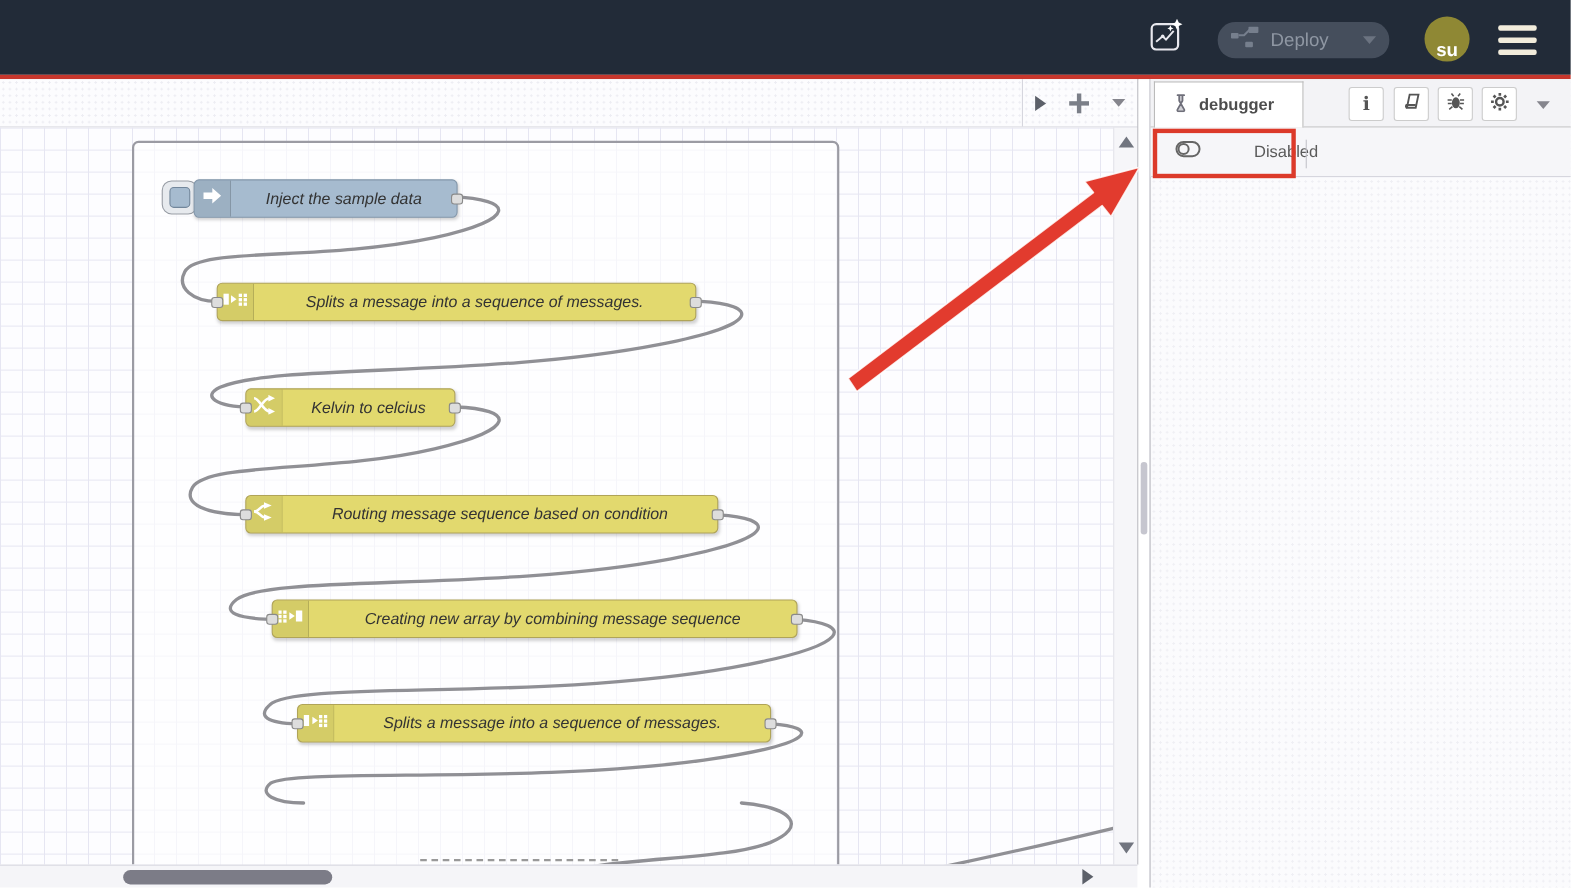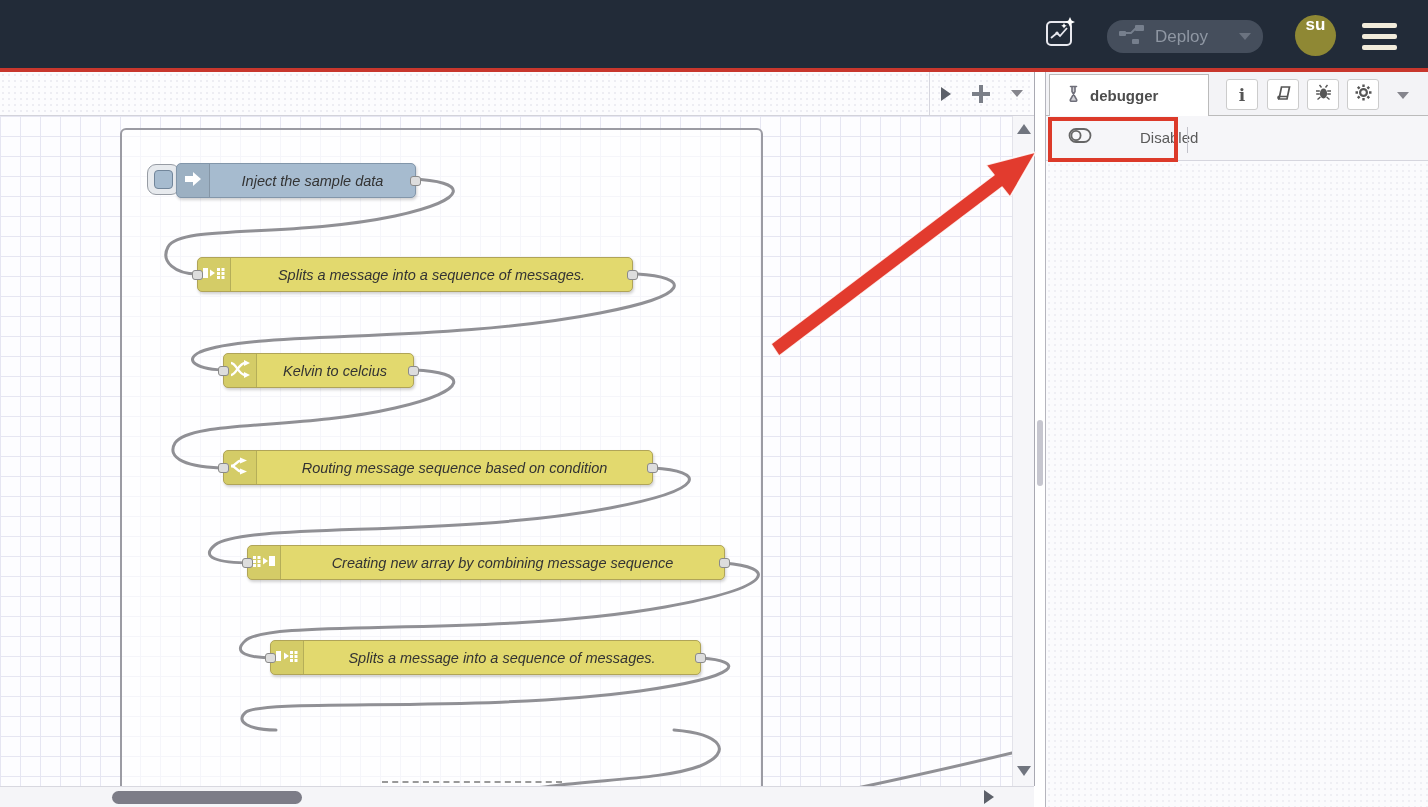--- a/index.html
+++ b/index.html
@@ -8,21 +8,21 @@
   .app { position:relative; width:1428px; height:807px; overflow:hidden; }
 
   
   .header { position:absolute; left:0; top:0; width:1428px; height:68px; background:#222b38; }
   .accent-line { position:absolute; left:0; top:68px; width:1428px; height:4px; background:#c8372d; }
   .ai-btn { position:absolute; left:1041px; top:16px; width:38px; height:38px; display:flex; align-items:center; justify-content:center; cursor:pointer; }
   .deploy-btn { position:absolute; left:1107px; top:20px; width:156px; height:33px; background:#454e5c; display:flex; align-items:center; cursor:default;border-radius:16px; }
   .deploy-btn .dlabel { color:#8f97a3; font-size:17px; margin-left:10px; }
   .deploy-btn .dchev { margin-left:auto; margin-right:12px; width:0; height:0; border-left:6px solid transparent; border-right:6px solid transparent; border-top:7px solid #6b7380; }
   .deploy-icn { margin-left:12px; }
-  .avatar { position:absolute; left:1295px; top:15px; width:41px; height:41px; border-radius:50%; background:#8f8834; color:#fff; font-weight:bold; font-size:17px; display:flex; align-items:flex-start; justify-content:center; cursor:pointer; }
+  .avatar { position:absolute; left:1295px; top:15px; width:41px; height:41px; border-radius:50%; background:#8f8834; color:#fff; font-weight:bold; font-size:17px; display:flex; align-items:flex-end; justify-content:center; cursor:pointer; }
   .hamburger { position:absolute; left:1362px; top:23px; width:35px; height:27px; display:flex; flex-direction:column; justify-content:space-between; cursor:pointer; }
   .hamburger div { height:5px; border-radius:2px; background:#f2ecdb; }
 
   
   .tabstrip { position:absolute; left:0; top:72px; width:1034px; height:44px; background:#fcfcfe;
     background-image:radial-gradient(circle,#ededf3 1px,transparent 1px); background-size:6px 6px;
     border-bottom:1px solid #d2d2da; }
   .tabstrip .controls { position:absolute; right:0; top:0; width:105px; height:100%; border-left:1px solid #d6d6de; display:flex; align-items:center; justify-content:space-around; }
   .tri-right { width:0; height:0; border-top:7px solid transparent; border-bottom:7px solid transparent; border-left:10px solid #5c6069; cursor:pointer; }
   .plus { position:relative; width:18px; height:18px; cursor:pointer; }
@@ -62,21 +62,21 @@
   .vscroll-thin { position:absolute; left:1035px; top:72px; width:10px; height:735px; background:#fff; }
   .vscroll-thin .thumb { position:absolute; left:2px; top:348px; width:6px; height:66px; background:#c6c6cf; border-radius:3px; cursor:pointer; }
   .hscroll { position:absolute; left:0; top:786px; width:1034px; height:21px; background:#f5f5f8; border-top:1px solid #d8d8e0; }
   .hscroll .thumb { position:absolute; left:112px; top:4px; width:190px; height:13px; background:#7c7c87; border-radius:7px; cursor:pointer; }
   .hscroll .tri-right { position:absolute; right:40px; top:3px; }
 
   
   .sidebar { position:absolute; left:1045px; top:72px; width:383px; height:735px; border-left:1px solid #b5b5bd; background:#fbfbfd;
     background-image:radial-gradient(circle,#efeff4 1px,transparent 1px); background-size:6px 6px; }
   .sb-header { position:absolute; left:0; top:0; width:100%; height:44px; background:#f3f3f6; border-bottom:1px solid #bbb; }
-  .sb-tab { position:absolute; left:3px; top:2px; width:160px; height:42px; background:#fff; border:1px solid #bbb; border-bottom:none; display:flex; align-items:center; padding-left:16px; cursor:pointer; z-index:2; }
+  .sb-tab { position:absolute; left:3px; top:2px; width:136px; height:42px; background:#fff; border:1px solid #bbb; border-bottom:none; display:flex; align-items:center; padding-left:16px; cursor:pointer; z-index:2; }
   .sb-tab .tlabel { font-size:15px; font-weight:bold; color:#4d4d4d; margin-left:9px; }
   .sb-btn { position:absolute; top:7px; width:32px; height:31px; background:#fff; border:1px solid #ccc; border-radius:3px; display:flex; align-items:center; justify-content:center; color:#555; cursor:pointer; }
   .sb-btn.b1{left:180px;} .sb-btn.b2{left:221px;} .sb-btn.b3{left:261px;} .sb-btn.b4{left:301px;}
   .sb-chev { position:absolute; left:351px; top:20px; }
   .sb-toolbar { position:absolute; left:0; top:44px; width:100%; height:45px; background:#f6f6f9; border-bottom:1px solid #d6d6de; }
   .toggle-btn { position:absolute; left:22px; top:11px; display:flex; align-items:center; cursor:pointer;gap:40px; }
   .toggle-btn .tglabel { font-size:15px; color:#5a5a5a; margin-left:8px; }
   .sb-sep { position:absolute; left:141px; top:11px; width:1px; height:26px; background:#c2c2ca; }
   .info-i { font-family:"DejaVu Serif", serif; font-weight:bold; font-size:17px; }
 

